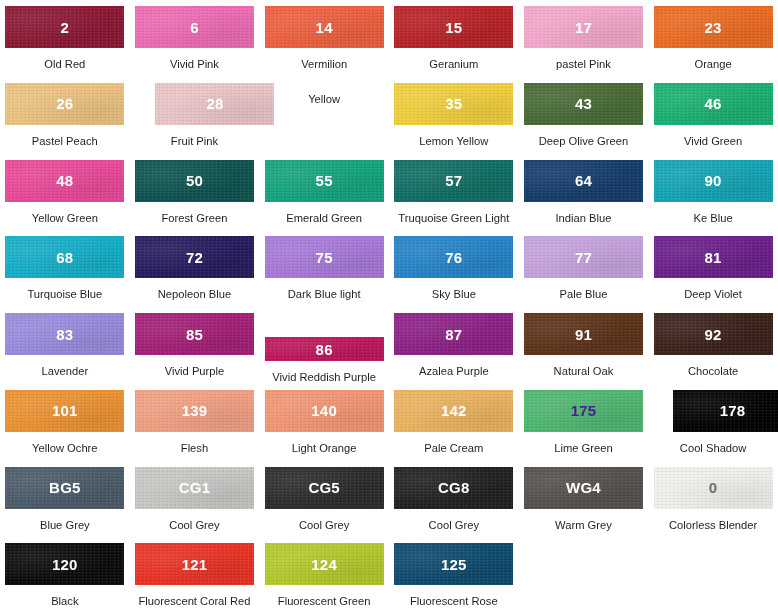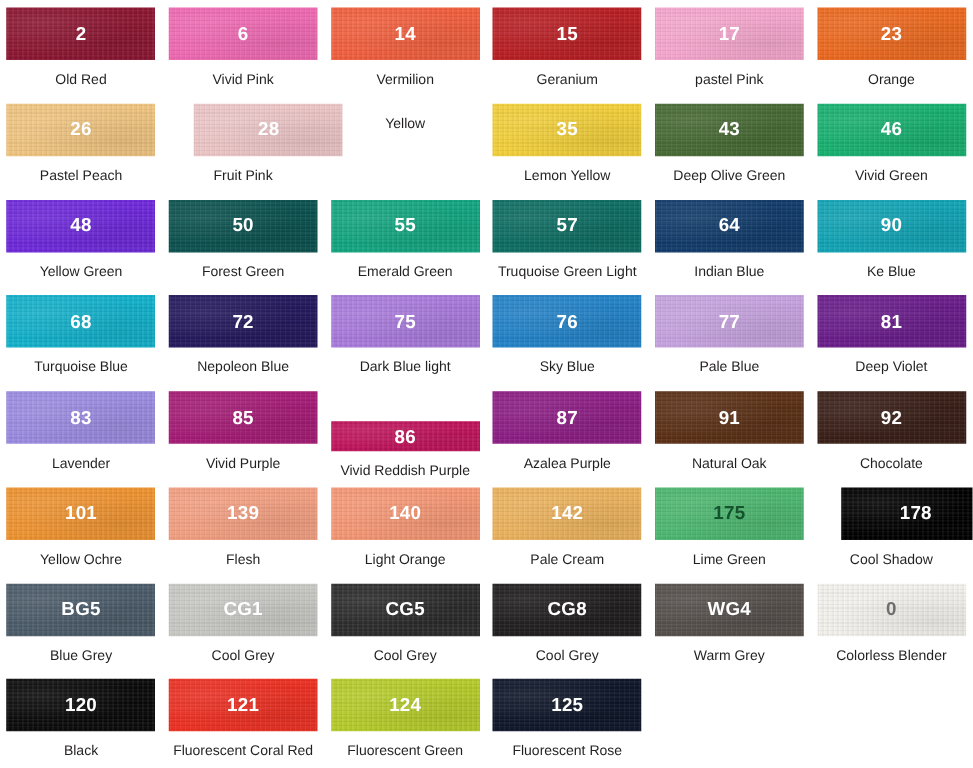--- a/index.html
+++ b/index.html
@@ -162,21 +162,21 @@
       </div>
       <div class="swatch-label">Deep Olive Green</div>
     </div>
     <div class="swatch-cell">
       <div class="swatch-chip" style="background-color: rgb(25, 178, 113);">
         <span class="swatch-code" style="color: rgb(255, 255, 255); text-align: center;">46</span>
       </div>
       <div class="swatch-label">Vivid Green</div>
     </div>
     <div class="swatch-cell">
-      <div class="swatch-chip" style="background-color: #6d28d9;">
+      <div class="swatch-chip" style="background-color: #ec4899;">
         <span class="swatch-code" style="color: rgb(255, 255, 255);">48</span>
       </div>
       <div class="swatch-label">Yellow Green</div>
     </div>
     <div class="swatch-cell">
       <div class="swatch-chip" style="background-color: rgb(12, 83, 80);">
         <span class="swatch-code" style="color: rgb(255, 255, 255);">50</span>
       </div>
       <div class="swatch-label">Forest Green</div>
     </div>
@@ -295,21 +295,21 @@
       <div class="swatch-label">Light Orange</div>
     </div>
     <div class="swatch-cell">
       <div class="swatch-chip" style="background-color: rgb(237, 180, 95);">
         <span class="swatch-code" style="color: rgb(255, 255, 255);">142</span>
       </div>
       <div class="swatch-label">Pale Cream</div>
     </div>
     <div class="swatch-cell">
       <div class="swatch-chip" style="background-color: rgb(78, 184, 113);">
-        <span class="swatch-code" style="color: #14532d;">175</span>
+        <span class="swatch-code" style="color: #4c1d95;">175</span>
       </div>
       <div class="swatch-label">Lime Green</div>
     </div>
     <div class="swatch-cell">
       <div class="swatch-chip" style="background-color: #000000; margin-left: 39px;">
         <span class="swatch-code" style="color: rgb(255, 255, 255);">178</span>
       </div>
       <div class="swatch-label">Cool Shadow</div>
     </div>
     <div class="swatch-cell">
@@ -360,18 +360,18 @@
       </div>
       <div class="swatch-label">Fluorescent Coral Red</div>
     </div>
     <div class="swatch-cell">
       <div class="swatch-chip" style="background-color: rgb(181, 203, 42);">
         <span class="swatch-code" style="color: rgb(255, 255, 255);">124</span>
       </div>
       <div class="swatch-label">Fluorescent Green</div>
     </div>
     <div class="swatch-cell">
-      <div class="swatch-chip" style="background-color: #0f172a; justify-content: center;">
+      <div class="swatch-chip" style="background-color: #0c4a6e; justify-content: center;">
         <span class="swatch-code" style="color: rgb(255, 255, 255);">125</span>
       </div>
       <div class="swatch-label">Fluorescent Rose</div>
     </div>
   </div>
 
 </body></html>

